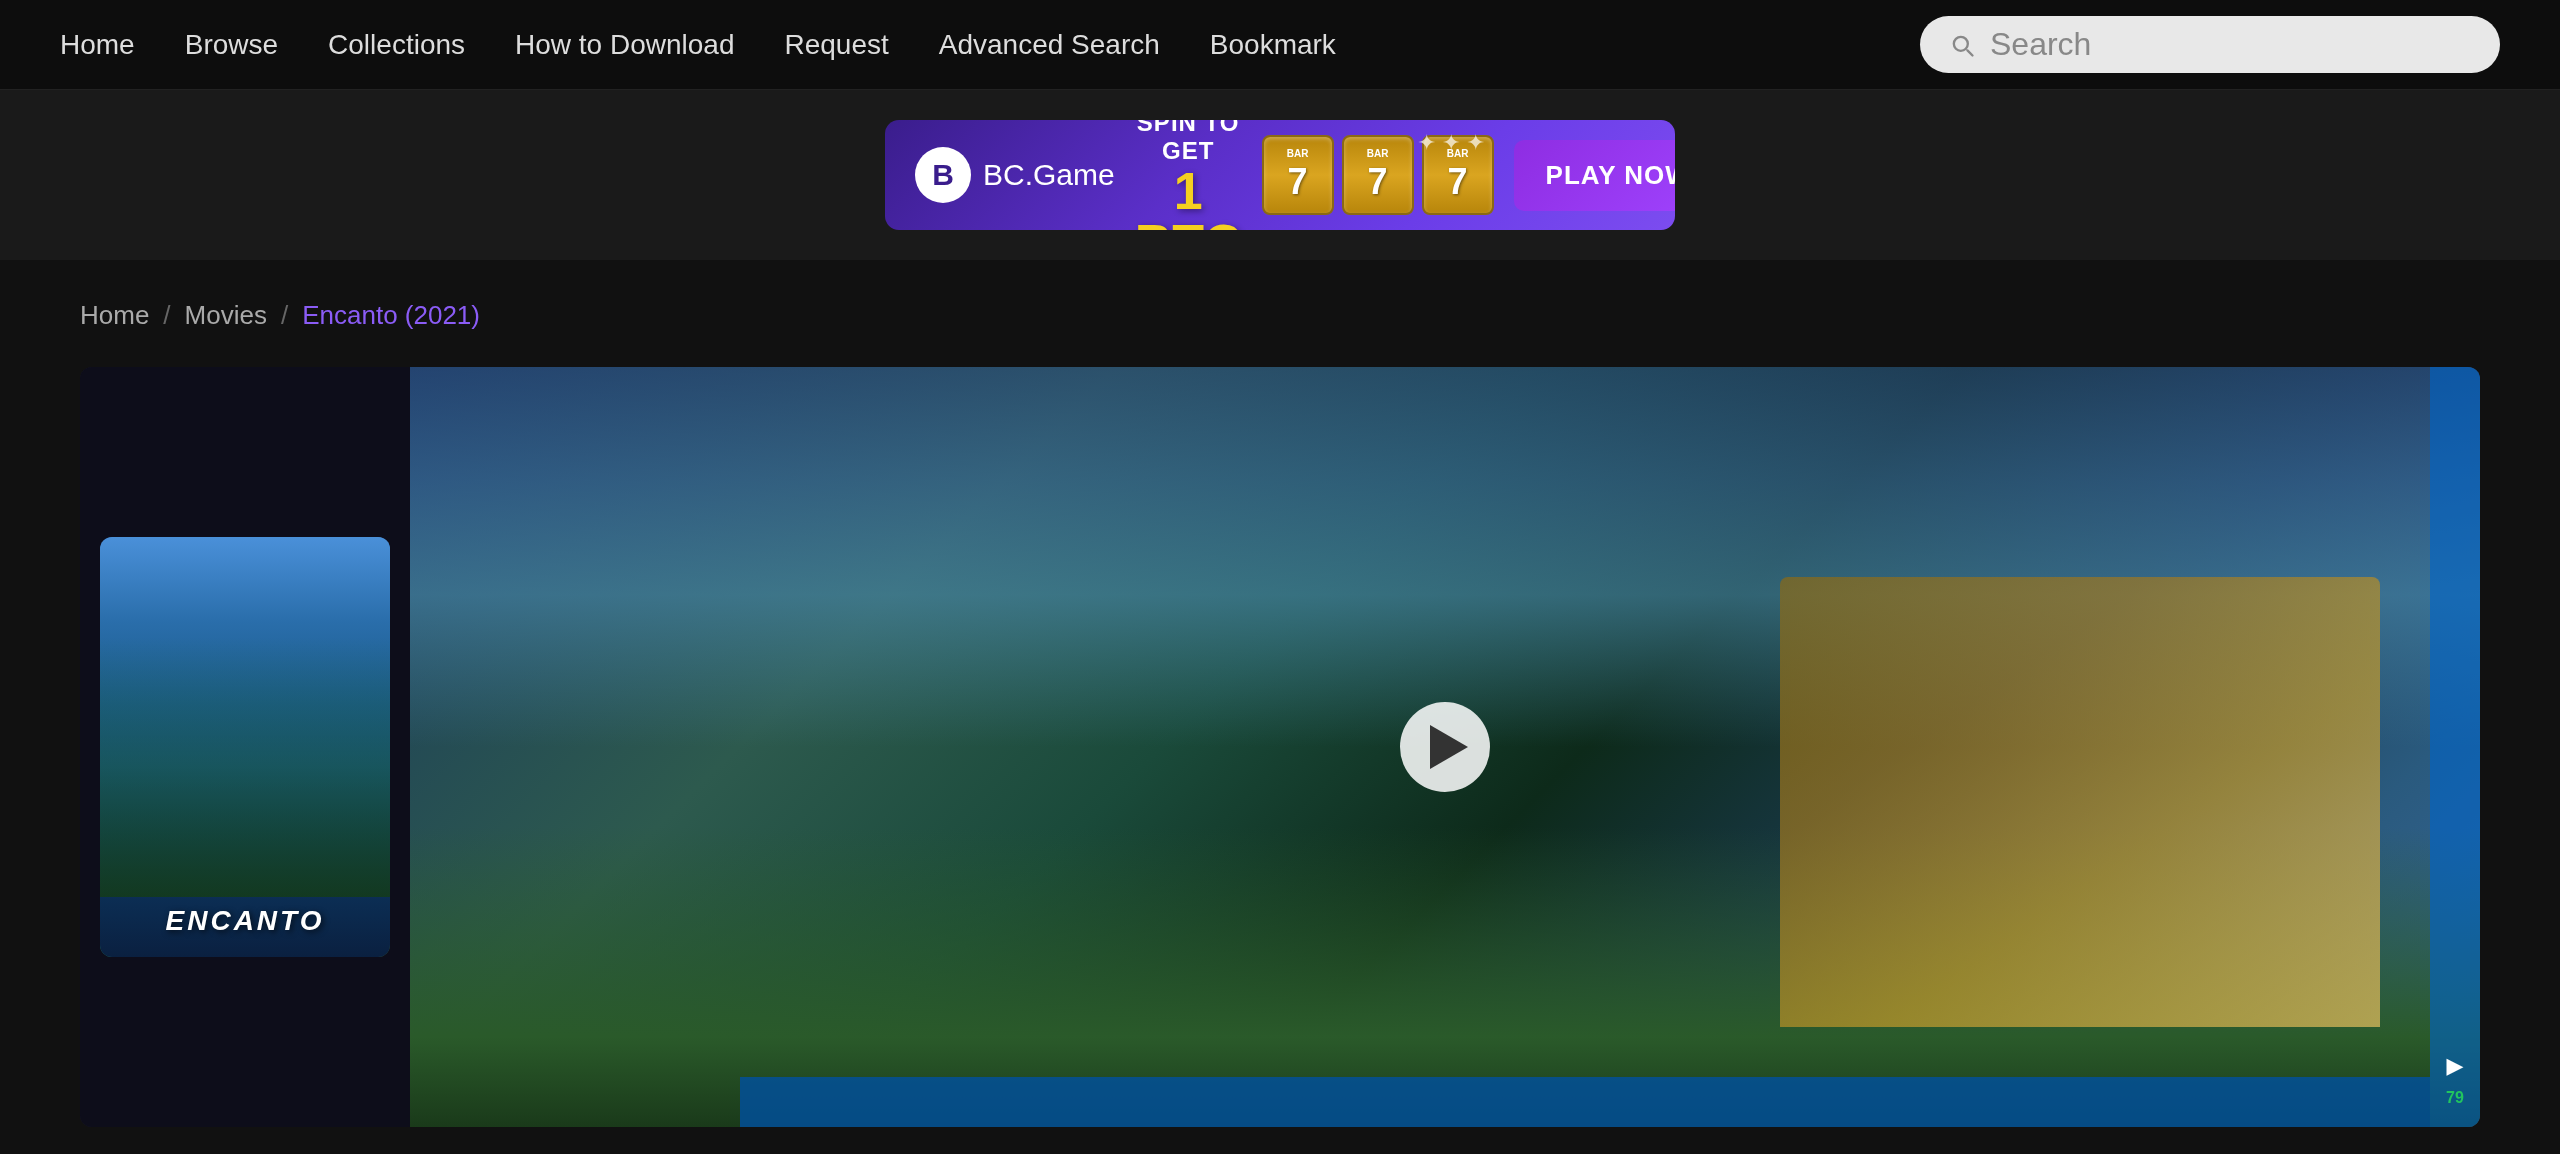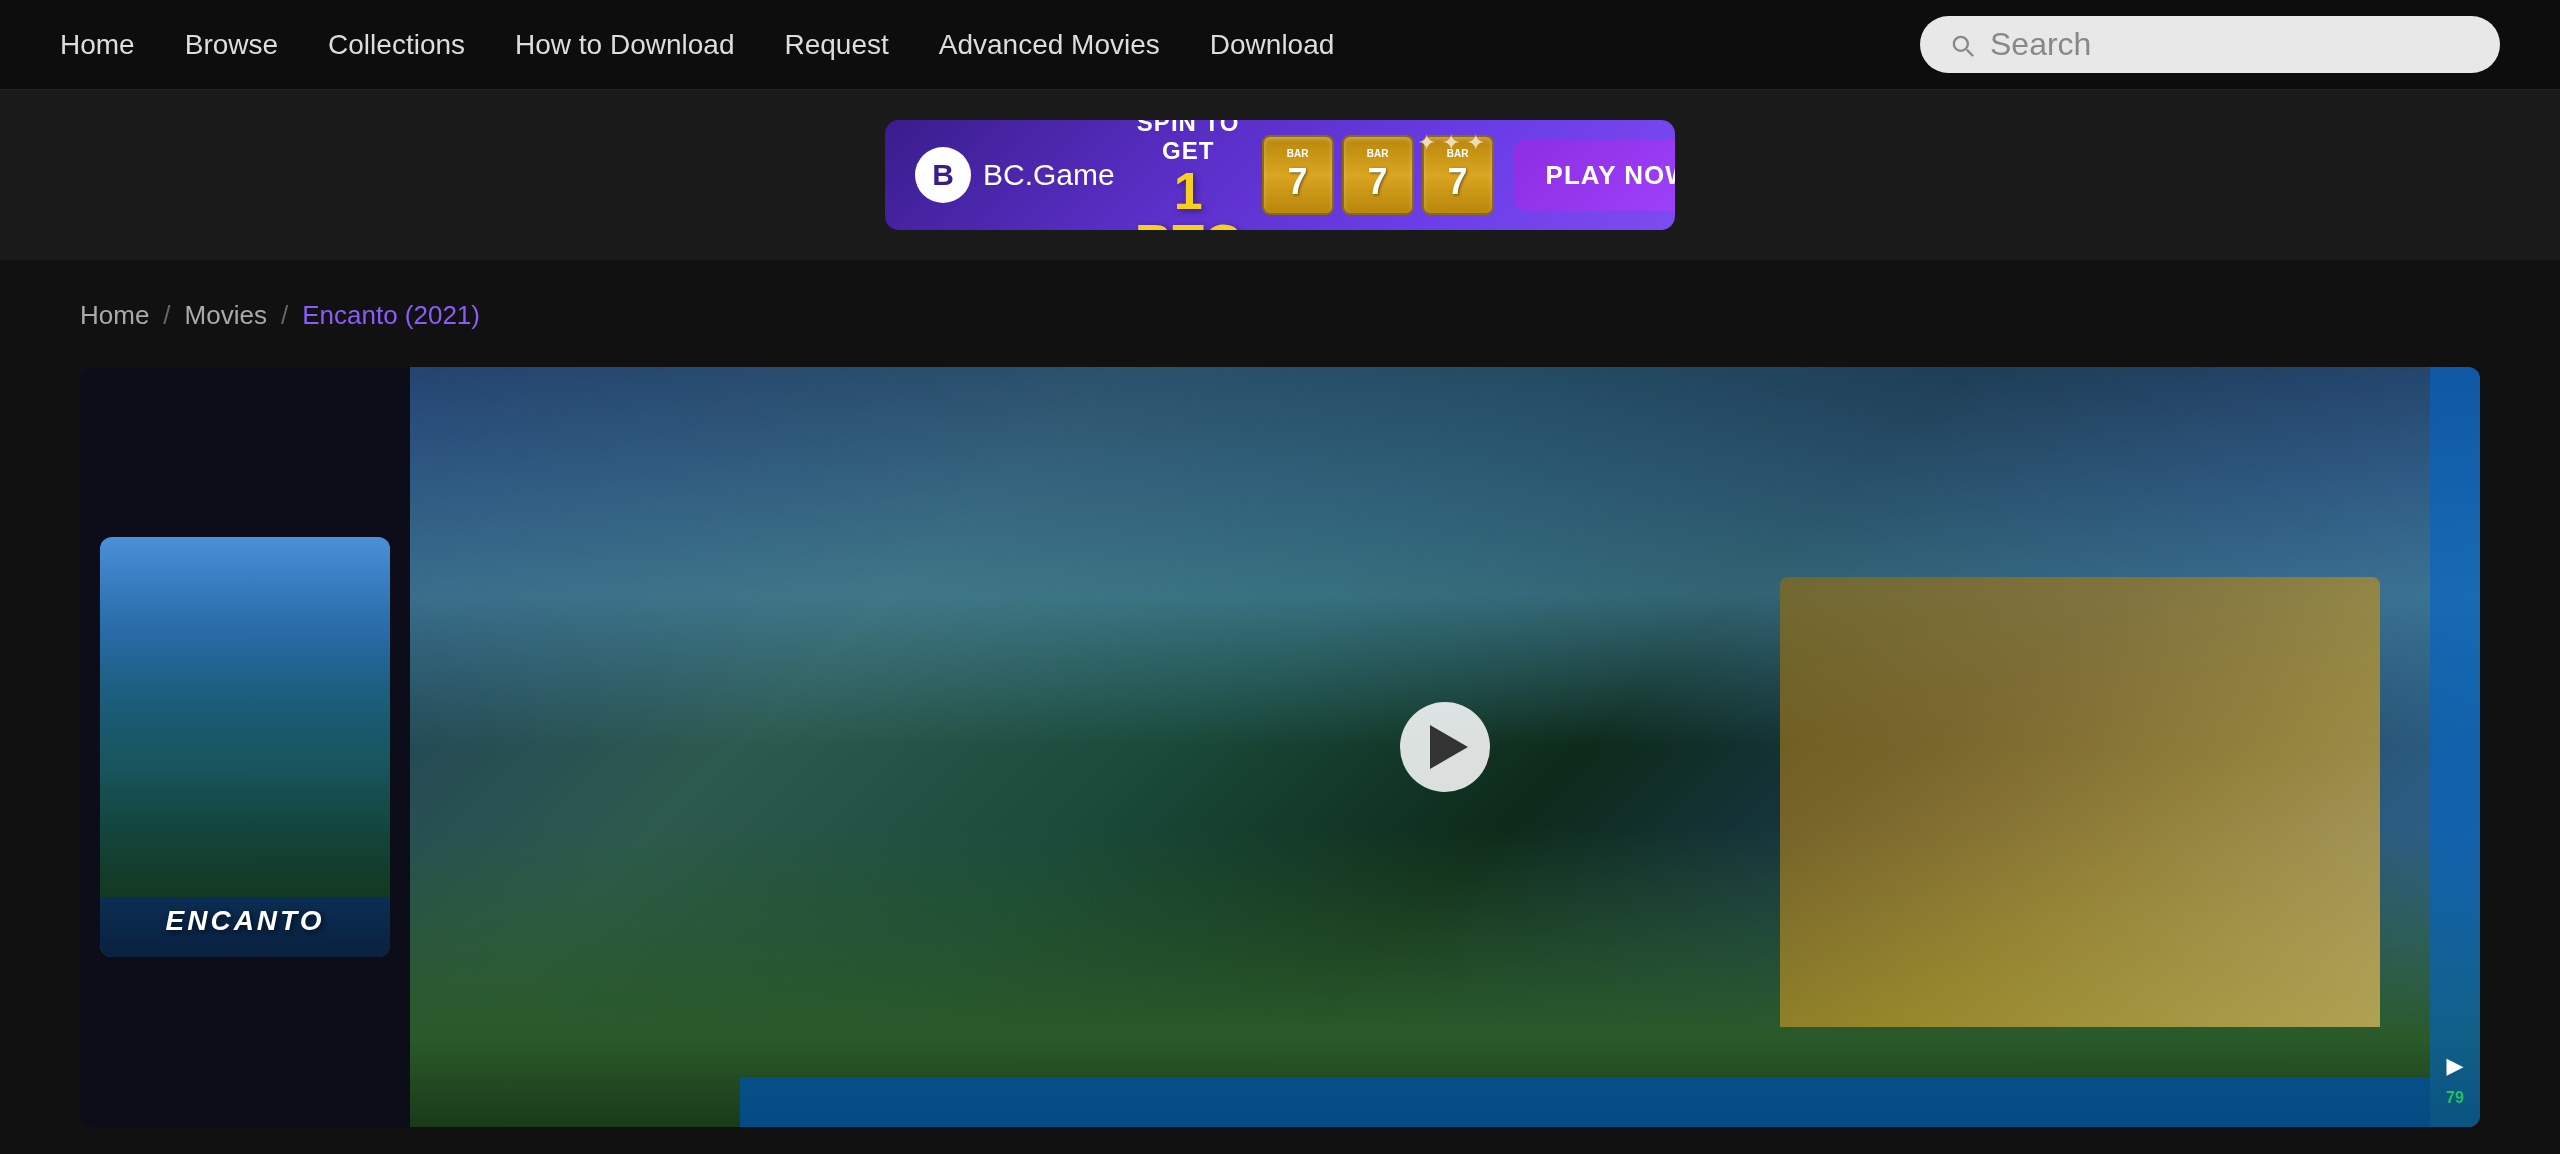--- a/index.html
+++ b/index.html
@@ -401,22 +401,22 @@
 <body>
 
 <nav class="navbar">
 
   <div class="nav-links">
     <a class="nav-link">Home</a>
     <a class="nav-link">Browse</a>
     <a class="nav-link">Collections</a>
     <a class="nav-link">How to Download</a>
     <a class="nav-link">Request</a>
-    <a class="nav-link">Advanced Movies</a>
-    <a class="nav-link">Download</a>
+    <a class="nav-link">Advanced Search</a>
+    <a class="nav-link">Bookmark</a>
   </div>
 
   <div class="search-bar">
     <svg class="search-icon-svg" viewBox="0 0 24 24">
       <path d="M21 21l-4.35-4.35M17 11A6 6 0 1 1 5 11a6 6 0 0 1 12 0z" stroke="#888" stroke-width="2" fill="none" stroke-linecap="round"></path>
     </svg>
     <input class="search-input" type="text" placeholder="Search" style="">
   </div>
 </nav>
 

